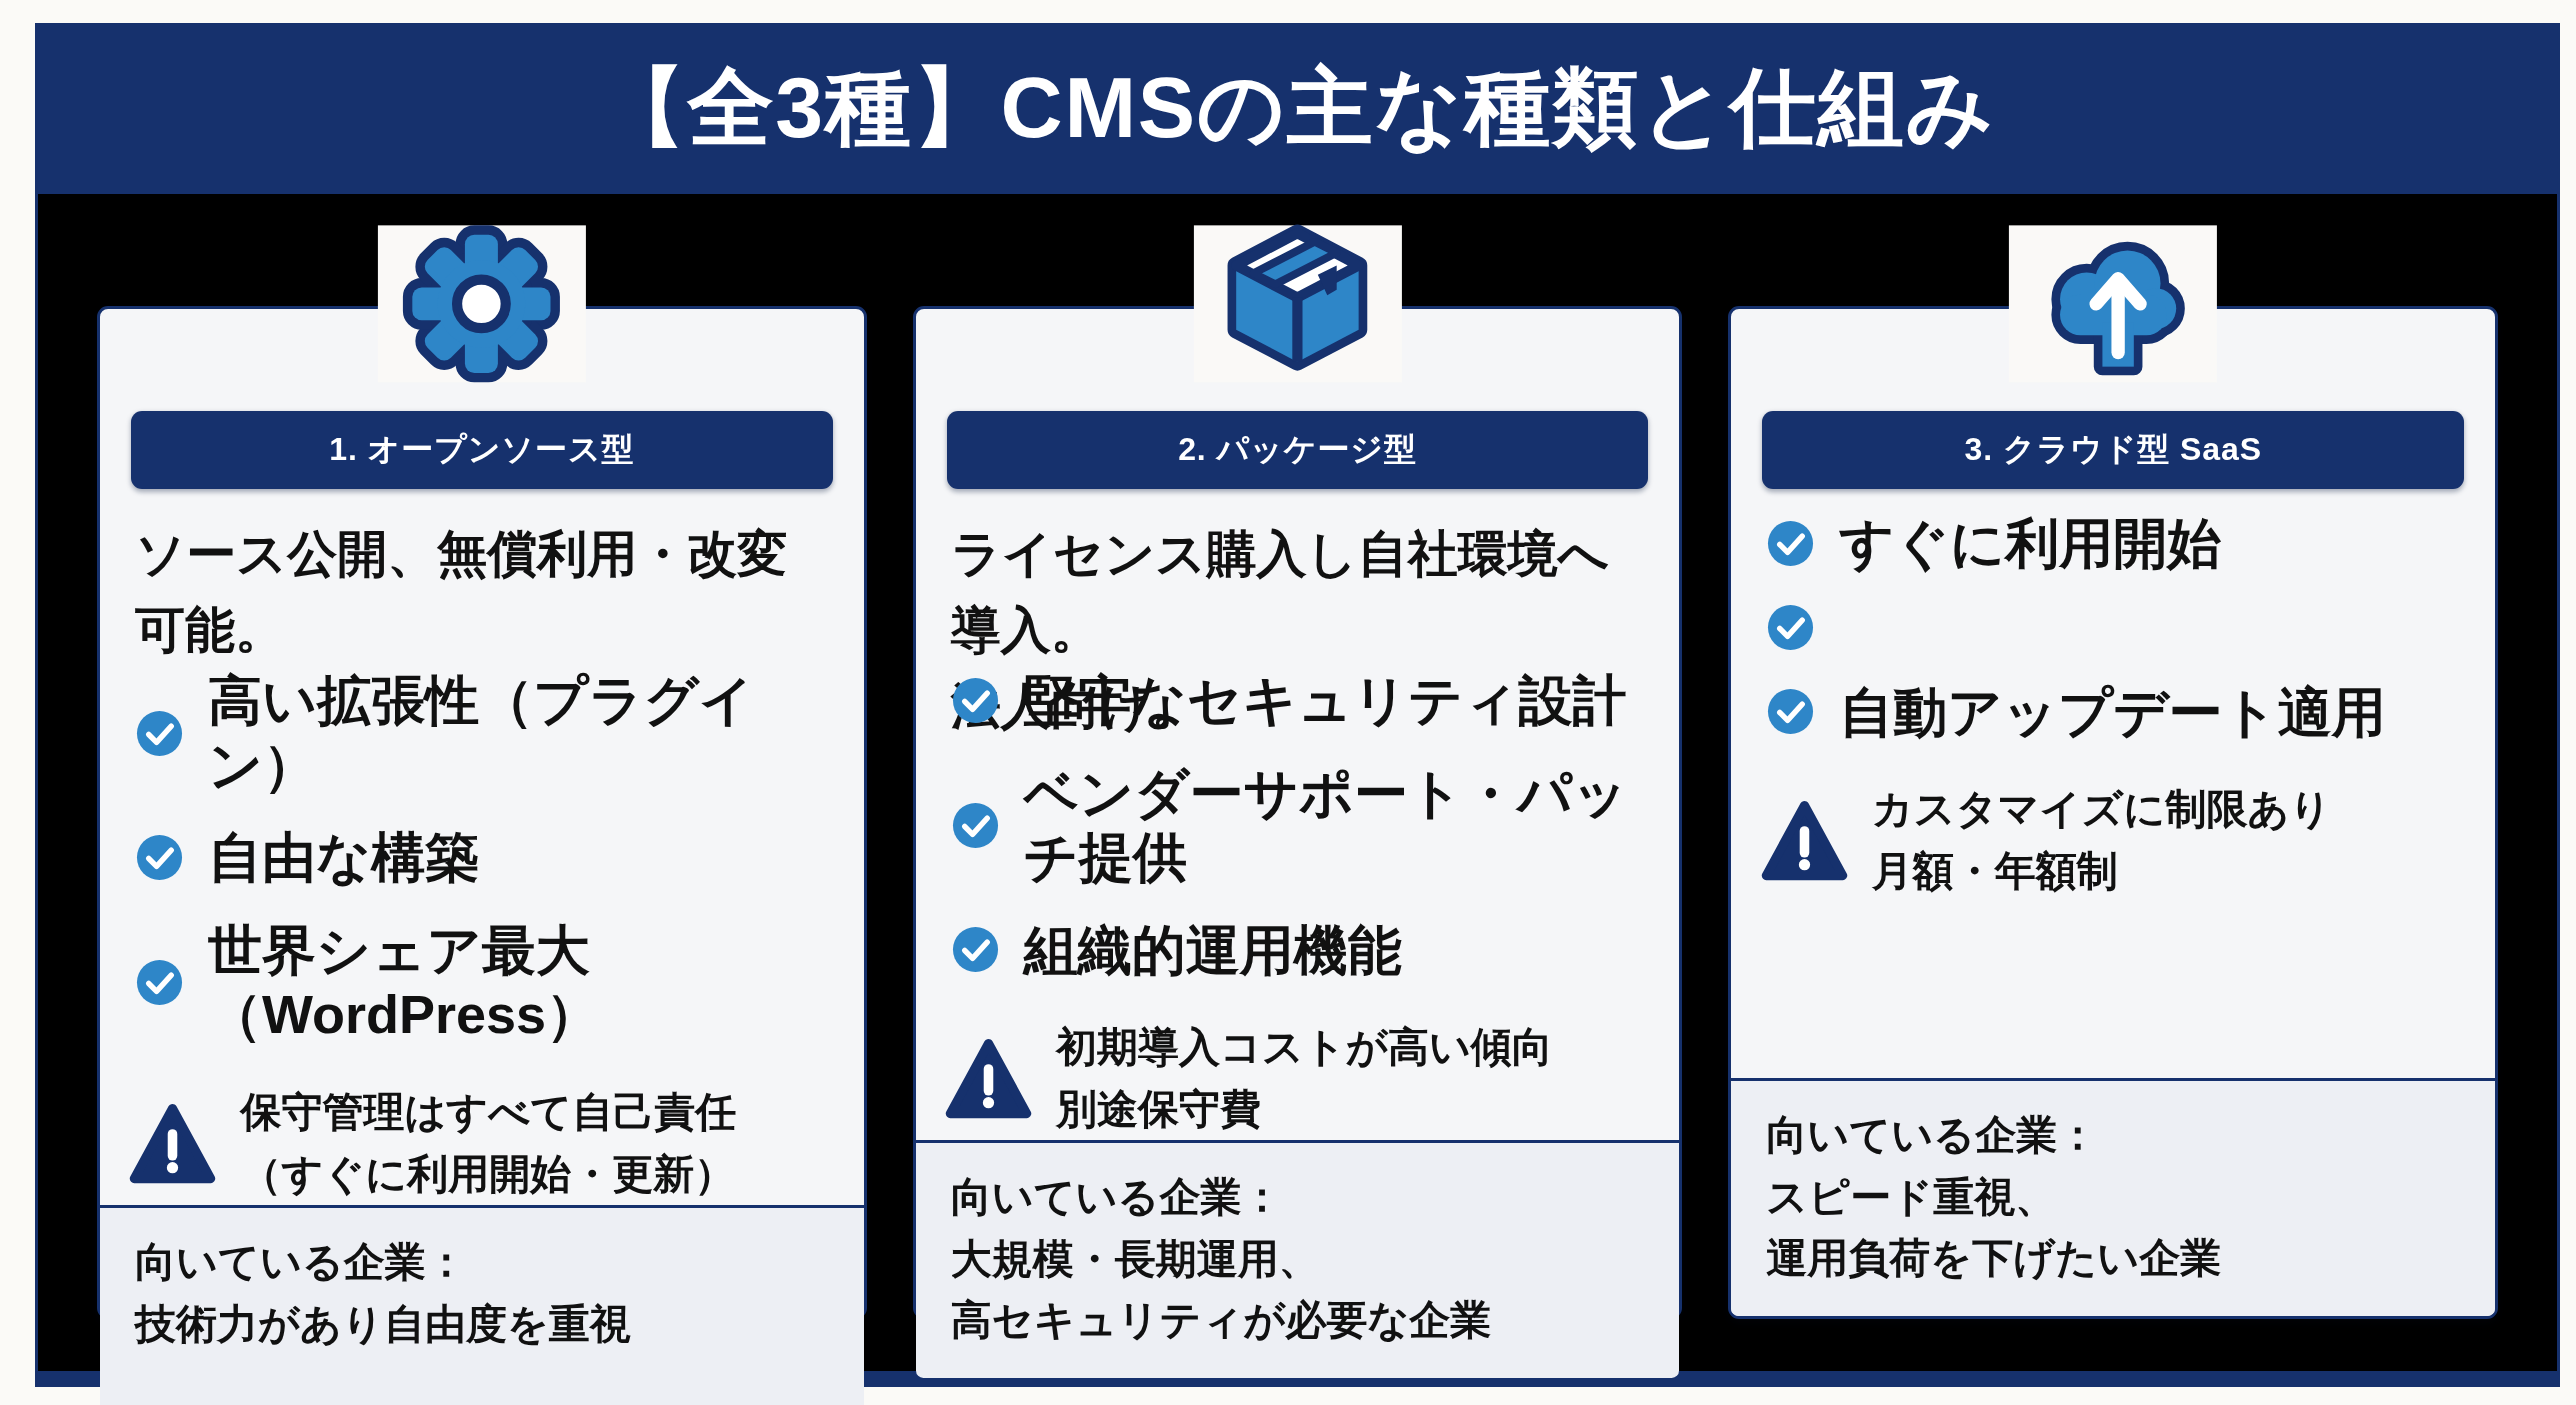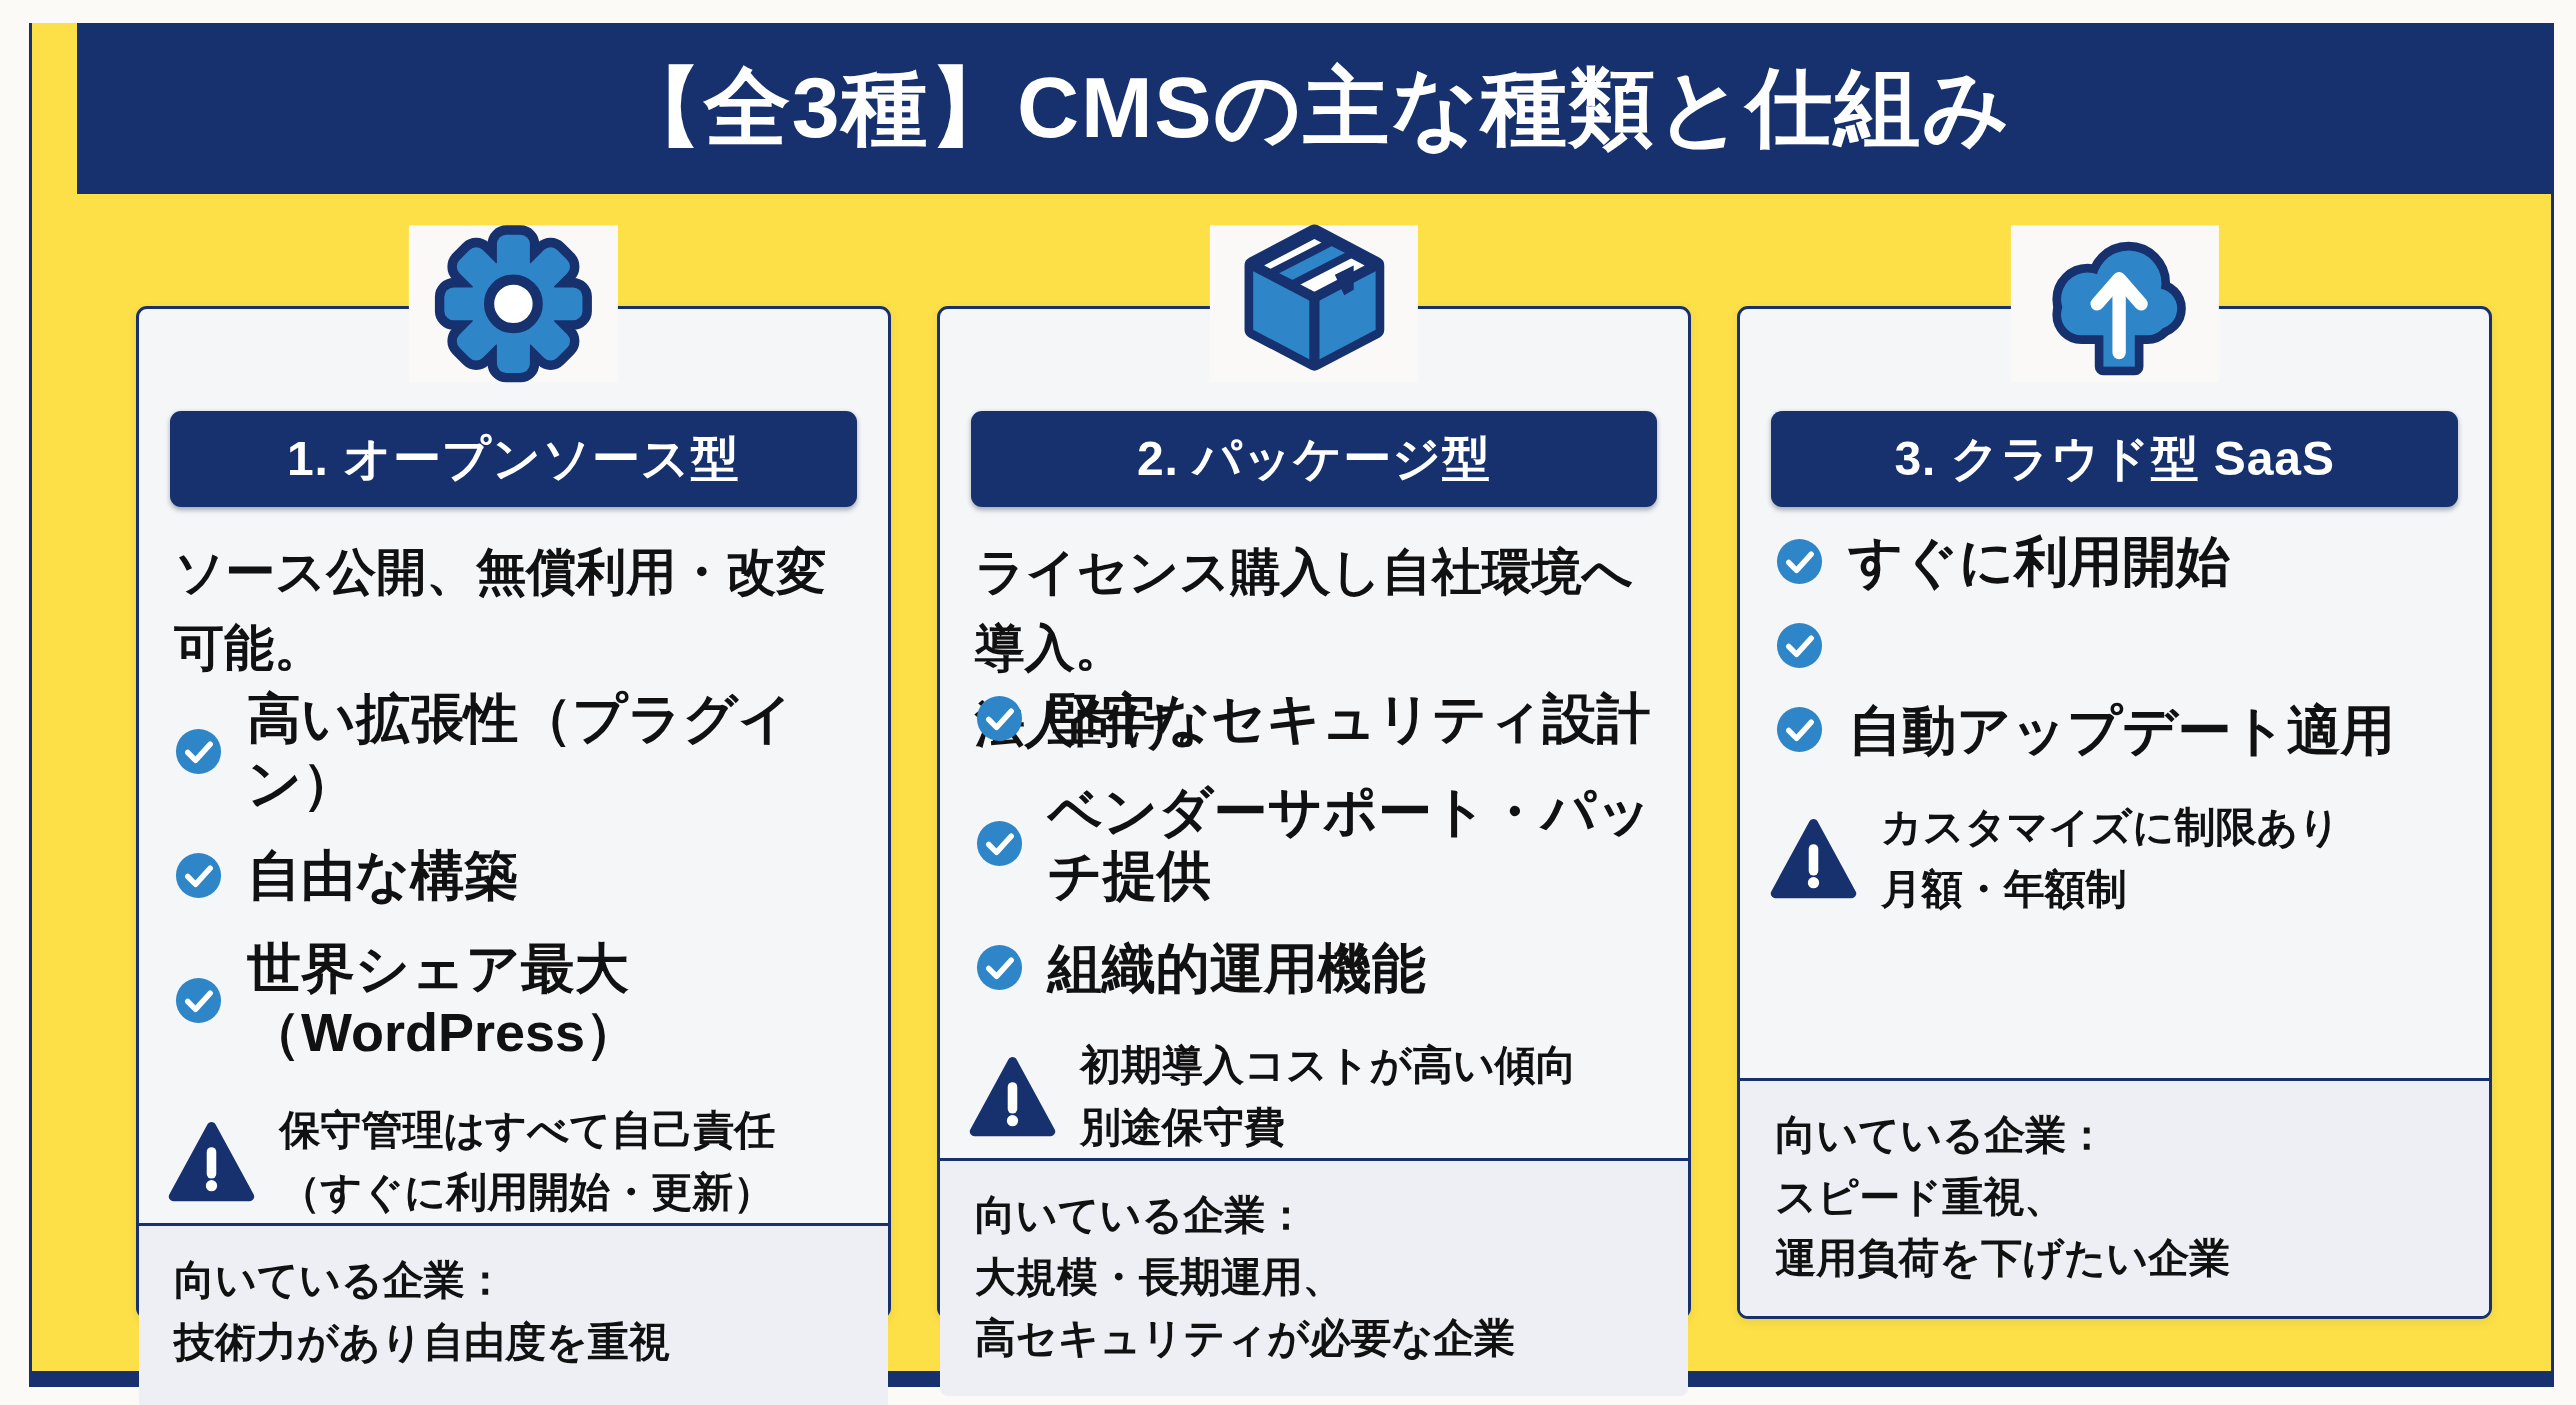--- a/index.html
+++ b/index.html
@@ -4,24 +4,24 @@
 <style>
   html,body{margin:0;padding:0;}
   body{
     width:2576px;height:1405px;
     background:#fbfaf7;
     font-family:"Liberation Sans","DejaVu Sans",sans-serif;
     position:relative;overflow:hidden;
     color:#111;
   }
   .frame{
-    position:absolute;left:29px;top:23px;width:2525px;height:1364px;
+    position:absolute;left:35px;top:23px;width:2525px;height:1364px;
     border-left:3.7px solid #16316d;border-right:3.7px solid #16316d;
     border-bottom:16.5px solid #16316d;border-top:0;
-    background:#fde047;box-sizing:border-box;padding-left:45px;
+    background:#000000;box-sizing:border-box;
   }
   .header-bar{
     height:171px;background:#16316d;
     display:flex;align-items:center;justify-content:center;
   }
   .page-title{
     color:#fff;font-size:86px;font-weight:700;letter-spacing:1.8px;
     white-space:nowrap;
   }
   .content{
@@ -34,24 +34,24 @@
     display:flex;flex-direction:column;
     box-shadow:0 3.7px 9.1px rgba(20,40,90,0.08);
   }
   .icon-wrap{
     position:absolute;top:-1.8px;left:50%;
     transform:translate(-50%,-52%);
     background:#faf9f7;padding:0 25.6px;line-height:0;
   }
   .icon-wrap svg{width:157px;height:157px;}
   .card-badge{
-    margin:102px 31px 0 31px;height:96px;flex-shrink:0;
+    margin:102px 31px 0 31px;height:78px;flex-shrink:0;
     background:#16316d;border-radius:11px;
     display:flex;align-items:center;justify-content:center;
-    color:#fff;font-size:48px;font-weight:700;letter-spacing:0.9px;
+    color:#fff;font-size:32px;font-weight:700;letter-spacing:0.9px;
     box-shadow:0 2.7px 5.5px rgba(10,25,60,0.35);
   }
   .card-desc{
     margin:27.4px 35px 0 35px;min-height:130px;
     font-size:50px;font-weight:700;line-height:1.52;
     white-space:pre-line;
   }
   .feature-list{
     margin:22px 33px 0 35px;display:flex;flex-direction:column;gap:27.4px;
   }

